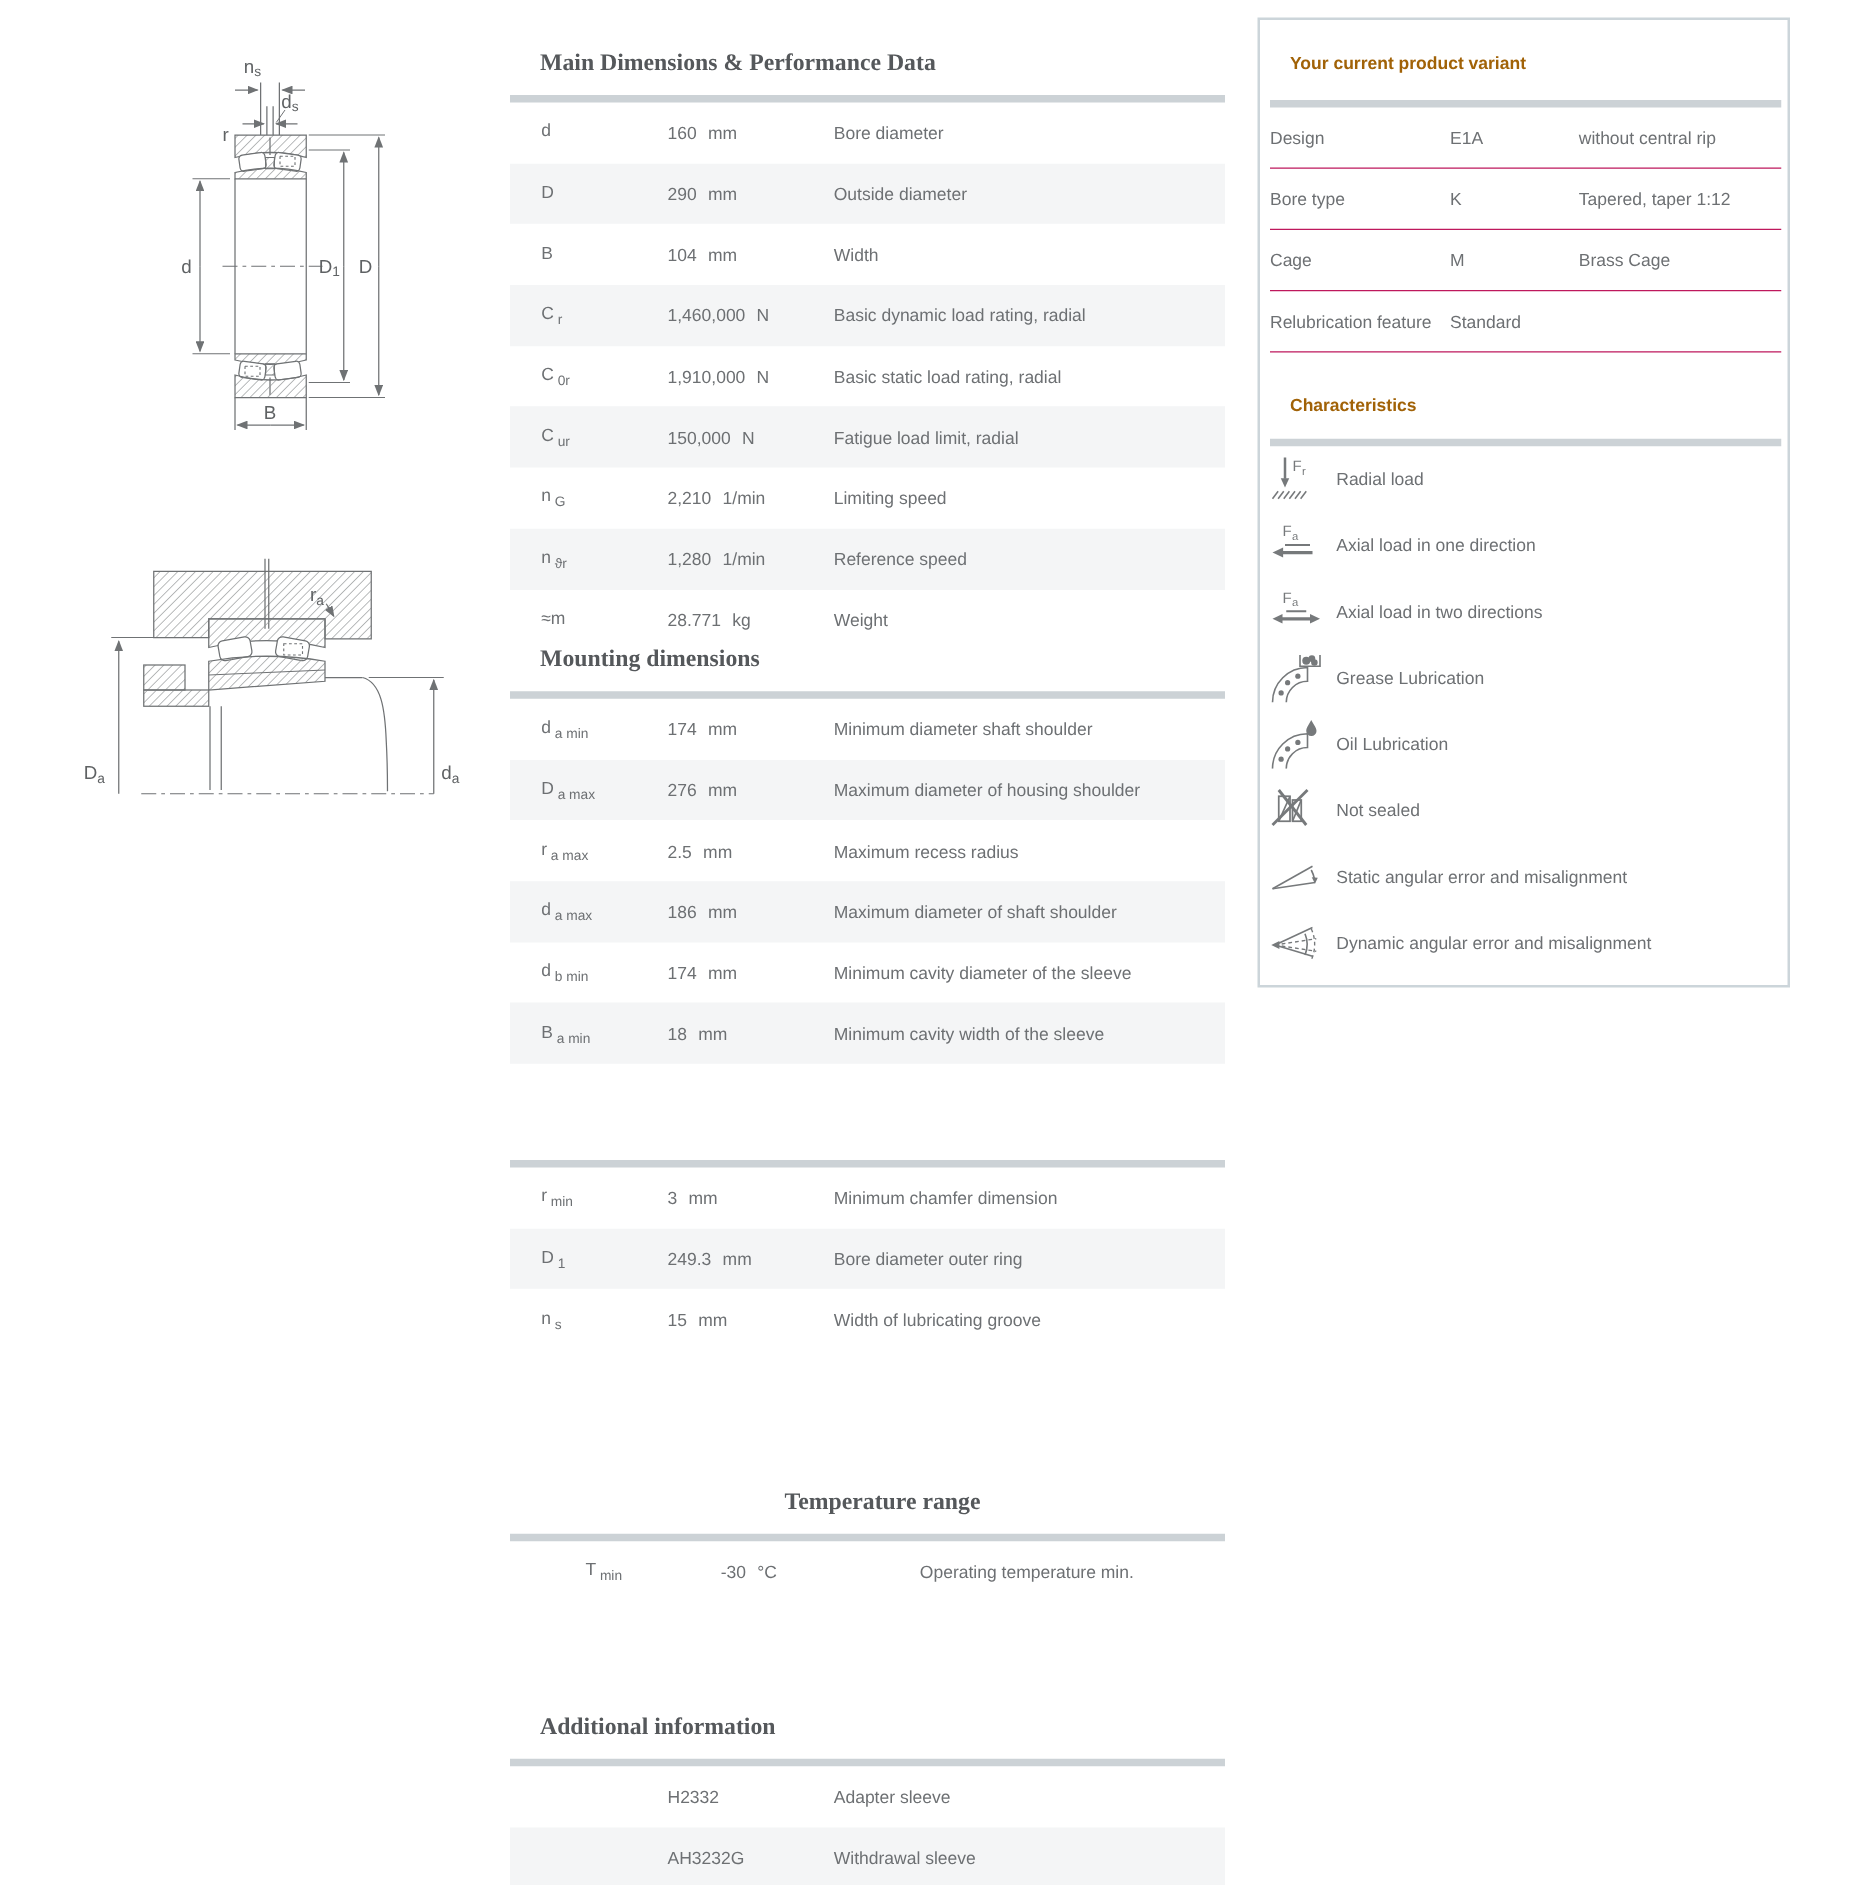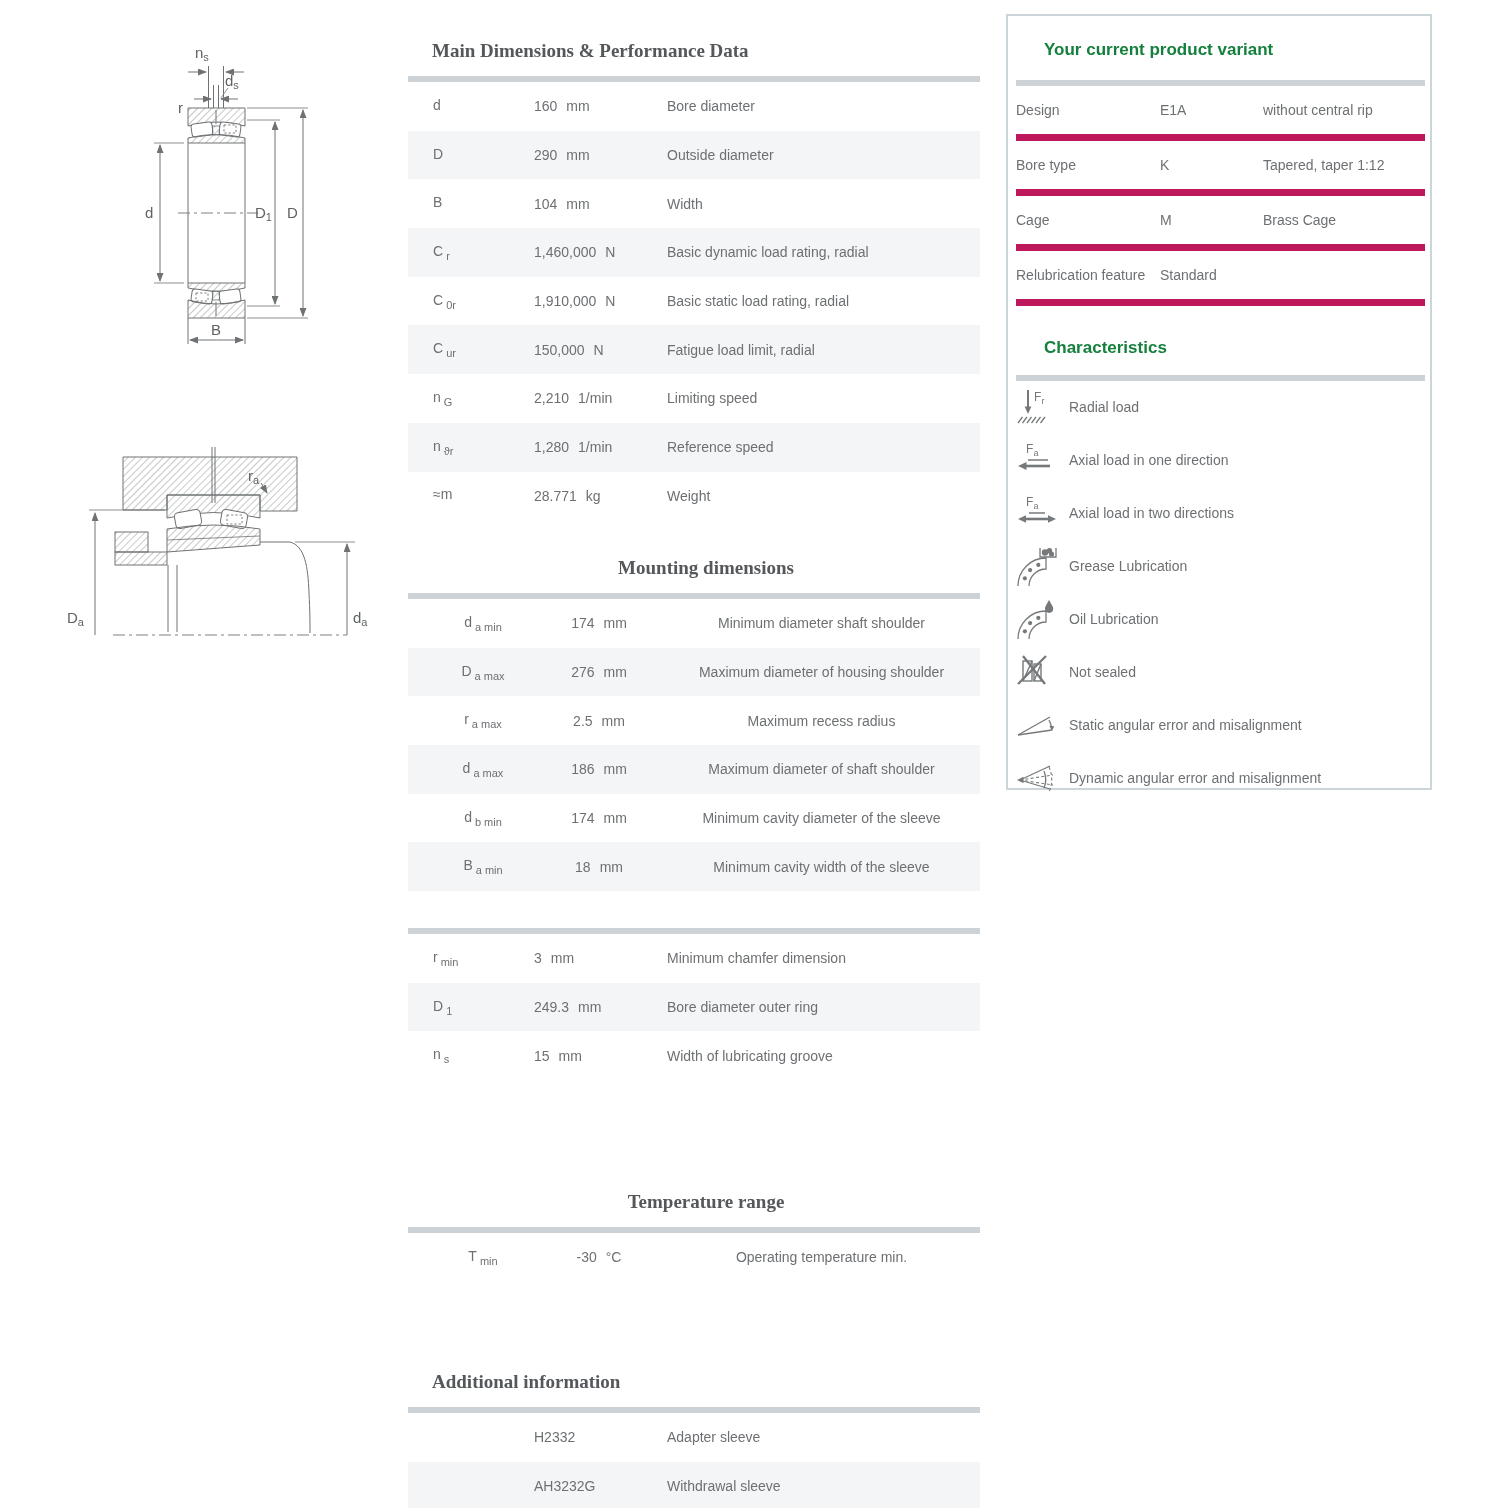--- a/index.html
+++ b/index.html
@@ -16,29 +16,29 @@
   .sec h2{margin:0 0 0 24px;font-size:19px;line-height:24px;font-weight:bold;color:#55585b;font-family:Liberation Serif, serif;}
   .sec .bar{height:6px;background:#ccd2d6;margin-top:13px;}
   .trow{display:flex;align-items:center;height:48.7px;font-size:14px;color:#6d7073;}
   .trow:nth-child(even){background:#f4f5f6;}
   .trow .c1{position:absolute;left:25px;width:100px;}
   .trow .c2{position:absolute;left:126px;width:130px;}
   .trow .c3{position:absolute;left:259px;right:4px;}
   .trow{position:relative;}
   .sub{font-size:11px;vertical-align:-4px;margin-left:3px;}
   .unit{margin-left:9px;}
-  .sec1{top:39px;} .sec2{top:556px;text-align:center;} .sec3{top:915px;} .sec4{top:1190px;text-align:center;} .sec5{top:1370px;}
+  .sec1{top:39px;} .sec2{top:516px;} .sec3{top:915px;} .sec4{top:1190px;text-align:center;} .sec5{top:1370px;}
 
   
   .panel{position:absolute;left:1006px;top:14px;width:422px;height:772px;
          border:2px solid #ccd5da;background:#fff;}
-  .panel h2{margin:22px 0 0 36px;font-size:17px;line-height:24px;font-weight:bold;color:#15803d;}
+  .panel h2{margin:22px 0 0 24px;font-size:14px;line-height:24px;font-weight:bold;color:#a16207;}
   .panel .bar{height:6px;background:#ccd2d6;margin:18px 5px 0 8px;}
   .vrow{position:relative;height:48px;display:flex;align-items:center;
-        border-bottom:7px solid #be185d;font-size:14px;color:#6d7073;margin:0 5px 0 8px;}
+        border-bottom:1px solid #be185d;font-size:14px;color:#6d7073;margin:0 5px 0 8px;}
   .vrow .vl{position:absolute;left:0;}
   .vrow .vv{position:absolute;left:144px;}
   .vrow .vd{position:absolute;left:247px;text-align:center;}
   .panel h2.char{margin-top:30px;}
   .panel .bar.char{margin-top:15px;}
   .crow{display:flex;align-items:center;height:52.9px;margin-left:8px;font-size:14px;color:#6d7073;}
   .crow .ic{width:46px;display:flex;justify-content:flex-start;align-items:center;}
   .crow .cl{margin-left:7px;}
 </style>
 </head>

